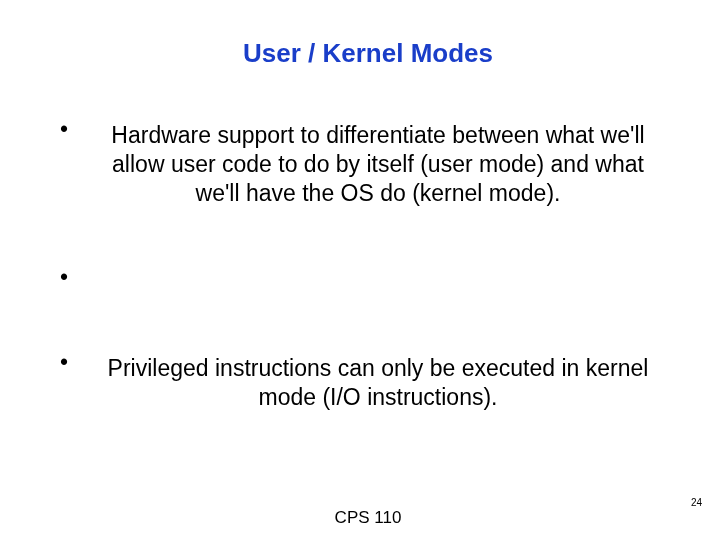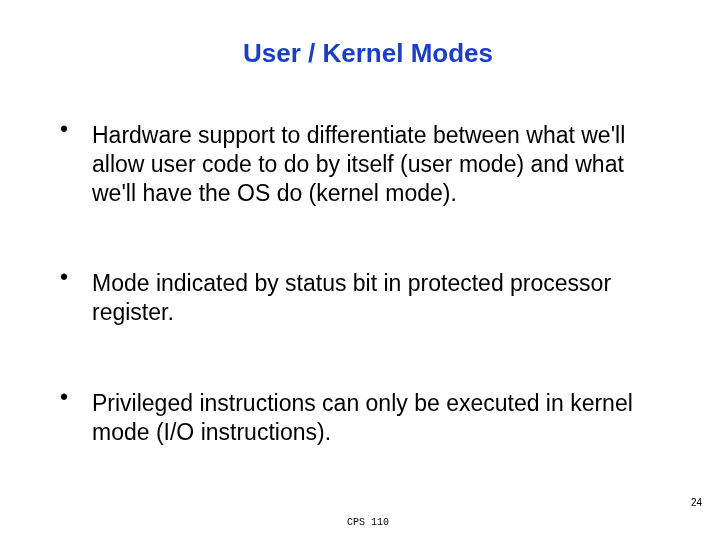--- a/index.html
+++ b/index.html
@@ -36,29 +36,29 @@
       line-height: 1.25;
     }
     .bullet-marker {
       flex-shrink: 0;
       width: 30px;
       padding-left: 6px;
       padding-top: 2px;
     }
     .bullet-text {
       flex: 1;
+      text-align: center;
     }
     .footer-course {
       position: absolute;
       bottom: 12px;
       left: 50%;
       transform: translateX(-50%);
-      font-size: 10px;
+      font-size: 17px;
       color: #000;
-      font-family: Liberation Mono, monospace;
     }
     .footer-page {
       position: absolute;
       bottom: 32px;
       right: 18px;
       font-size: 10px;
       color: #000;
     }
   </style>
 </head>
@@ -66,21 +66,20 @@
 
 <div class="title">User / Kernel Modes</div>
 
 <div class="content">
   <div class="bullet-item">
     <div class="bullet-marker">•</div>
     <div class="bullet-text">Hardware support to differentiate between what we'll allow user code to do by itself (user mode) and what we'll have the OS do (kernel mode).</div>
   </div>
   <div class="bullet-item">
     <div class="bullet-marker">•</div>
-    <div class="bullet-text">Mode indicated by status bit in protected processor register.</div>
   </div>
   <div class="bullet-item">
     <div class="bullet-marker">•</div>
     <div class="bullet-text">Privileged instructions can only be executed in kernel mode (I/O instructions).</div>
   </div>
 </div>
 
 <div class="footer-course">CPS 110</div>
 <div class="footer-page">24</div>
 

